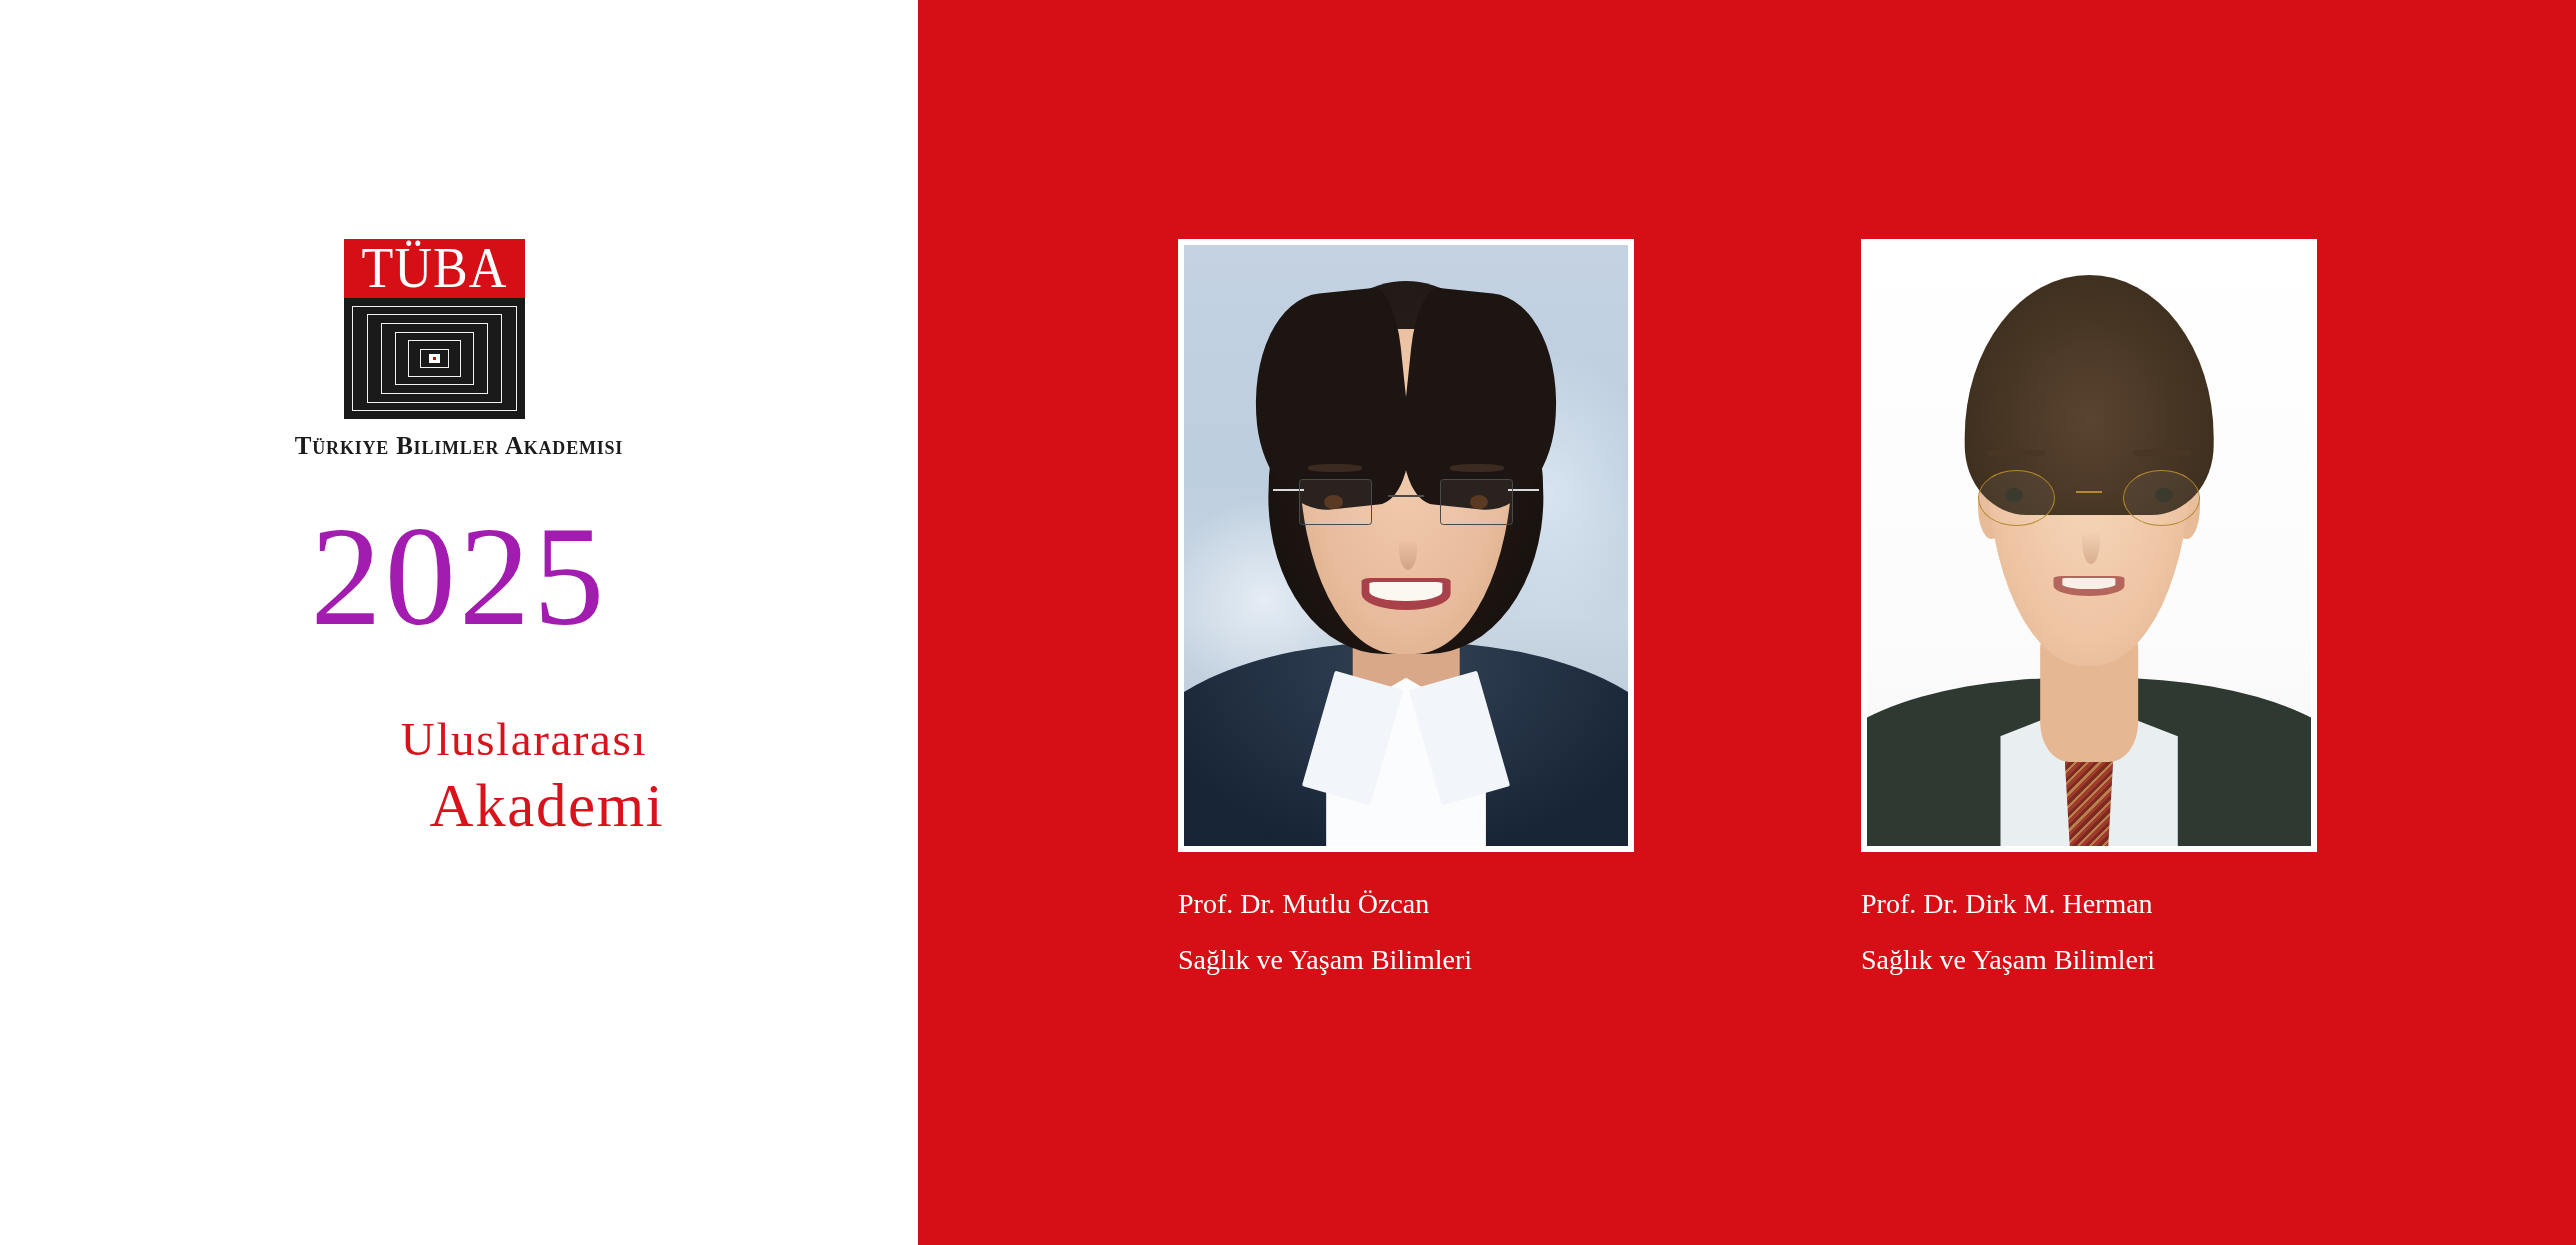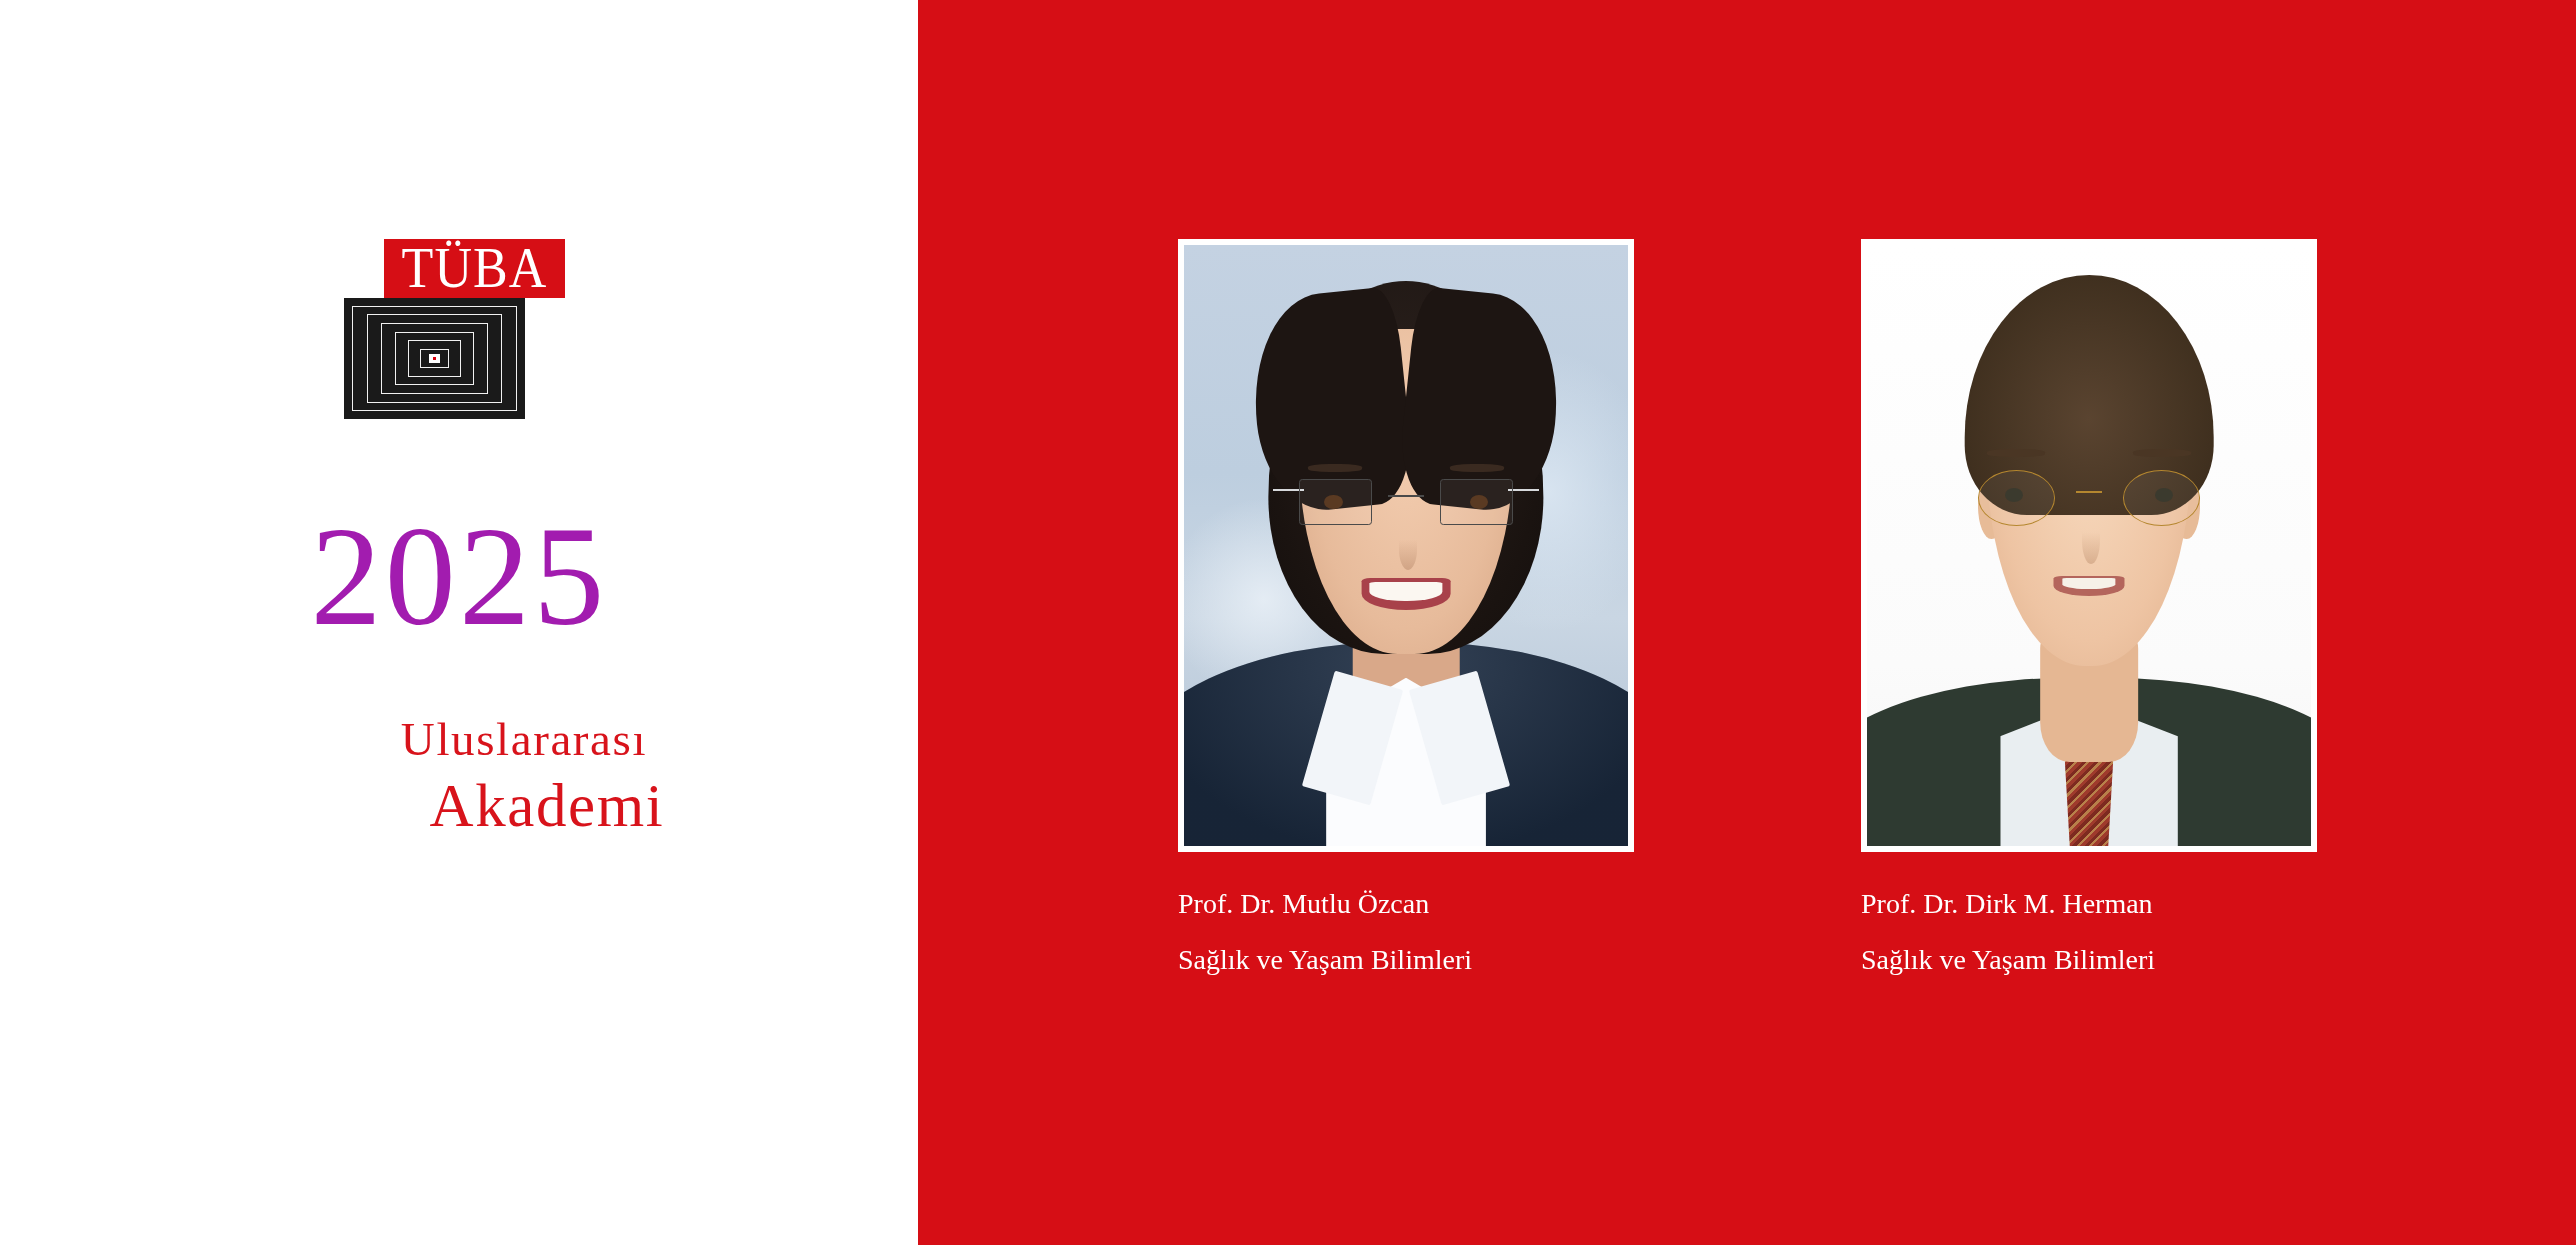--- a/index.html
+++ b/index.html
@@ -47,21 +47,20 @@
     width: 181px;
   }
   .logo-red-block {
     position: relative;
     width: 181px;
     height: 59px;
     background: #d60e15;
     display: flex;
     align-items: center;
     justify-content: center;
-    margin-left: 40px;
   }
   .logo-red-block .tuba-word {
     color: #ffffff;
     font-family: "Liberation Serif", "DejaVu Serif", serif;
     font-size: 52px;
     line-height: 1;
     letter-spacing: 1.1px;
     font-weight: 400;
     transform: scaleY(1.08);
     margin-top: 1.1px;
@@ -392,20 +391,21 @@
         <div class="maze-ring" style="left:23px;  top:16.3px;  right:23px;  bottom:16.3px;"></div>
         <div class="maze-ring" style="left:37px;  top:25px;  right:37px;  bottom:25px;"></div>
         <div class="maze-ring" style="left:51px;  top:34px;  right:51px;  bottom:34px;"></div>
         <div class="maze-ring" style="left:64px; top:42px;  right:64px; bottom:42px;"></div>
         <div class="maze-ring" style="left:76px; top:51px;  right:76px; bottom:51px;"></div>
         <div class="maze-center" style="left:85px; top:56px; right:85px; bottom:56px; background:#ffffff;"></div>
         <div class="maze-center" style="left:89px; top:59px; right:89px; bottom:59px; background:#d9000d;"></div>
       </div>
     </div>
 
+    <div class="academy-line">Türkiye Bilimler Akademisi</div>
 
     <div class="year">2025</div>
 
     <div class="title-block">
       <div class="title-line l1">Uluslararası</div>
       <div class="title-line l2">Akademi</div>
     </div>
   </div>
 
   <div class="right-panel"></div>

